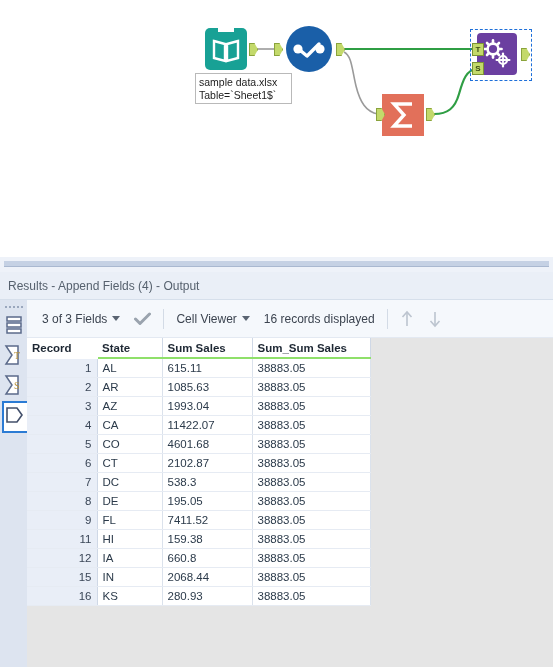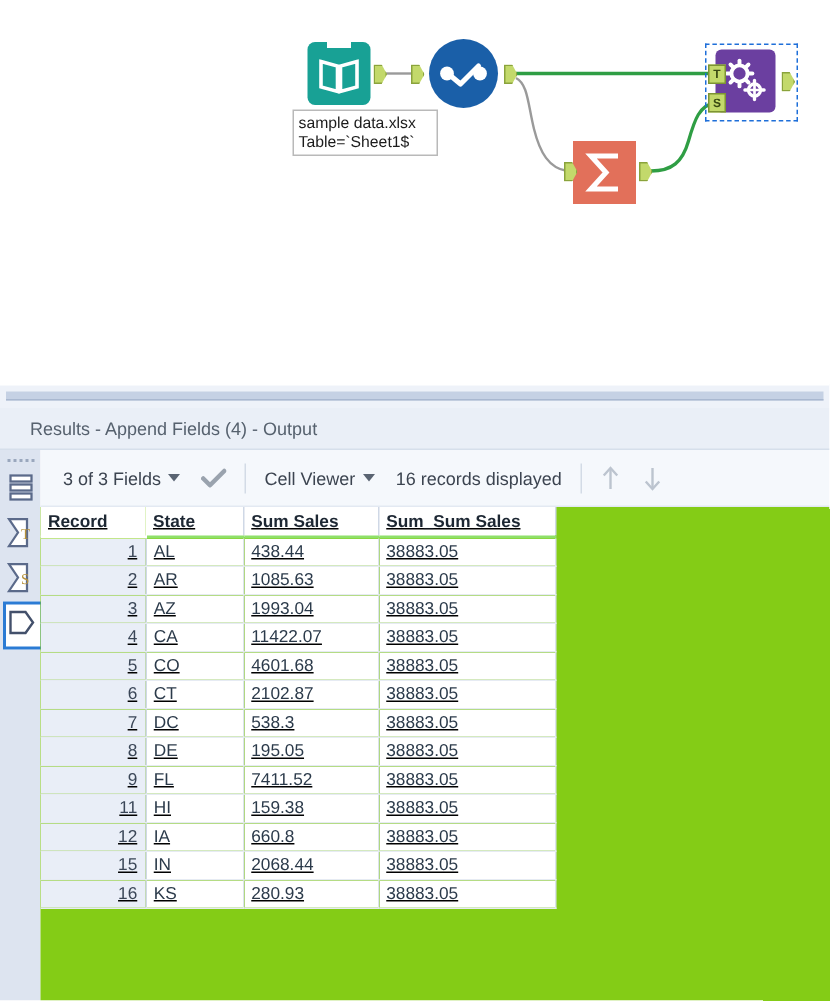--- a/index.html
+++ b/index.html
@@ -116,21 +116,21 @@
   
   .results {
     position: absolute; left: 0; top: 272px;
     width: 553px; height: 395px;
     background: #ffffff;
   }
   .results-title {
     height: 28px;
     background: #eaeff7;
     font-size: 12px; color: #56616e;
-    padding-left: 20px; line-height: 28px;
+    padding-left: 8px; line-height: 28px;
     border-bottom: 1px solid #d6dfeb;
   }
 
   .results-body { position: relative; height: 367px; }
 
   
   .rail {
     position: absolute; left: 0; top: 0;
     width: 27px; height: 367px;
     background: #dde4f0;
@@ -178,23 +178,22 @@
   }
   .tb-sep {
     width: 1px; height: 20px; background: #d3dbe6; margin: 0 5px;
   }
   .tb-spacer { flex: 0 0 8px; }
 
   
   .grid {
     position: absolute; left: 27px; top: 38px;
     width: 526px; height: 329px;
-    background: #84cc16;
+    background: #e5e5e5;
     overflow: hidden;
-    text-decoration: underline;
   }
   table.data {
     border-collapse: collapse;
     table-layout: fixed;
     font-size: 11.5px;
     color: #2b3a4a;
   }
   table.data th {
     font-size: 11.5px;
     font-weight: bold;
@@ -414,21 +413,21 @@
             <th class="col-record w-record">Record</th>
             <th class="w-state">State</th>
             <th class="w-sum">Sum Sales</th>
             <th class="w-sumsum">Sum_Sum Sales</th>
           </tr>
         </thead>
         <tbody>
               <tr>
                 <td class="w-record cell-record">1</td>
                 <td class="w-state">AL</td>
-                <td class="w-sum">438.44</td>
+                <td class="w-sum">615.11</td>
                 <td class="w-sumsum">38883.05</td>
               </tr>
               <tr>
                 <td class="w-record cell-record">2</td>
                 <td class="w-state">AR</td>
                 <td class="w-sum">1085.63</td>
                 <td class="w-sumsum">38883.05</td>
               </tr>
               <tr>
                 <td class="w-record cell-record">3</td>

